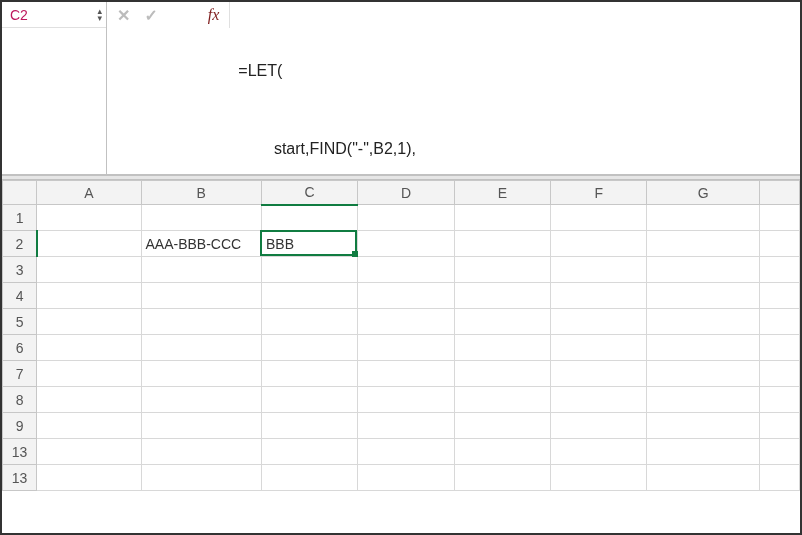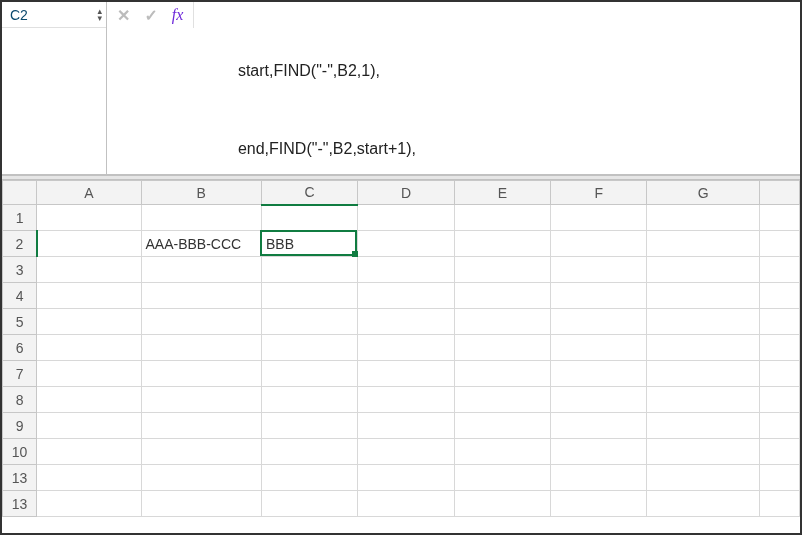--- a/index.html
+++ b/index.html
@@ -29,21 +29,21 @@
     .name-box {
       display: flex;
       align-items: center;
       justify-content: space-between;
       padding: 2px 4px 2px 8px;
       height: 26px;
       border-bottom: 1px solid #e0e0e0;
     }
     .name-box-text {
       font-size: 14px;
-      color: #0c4a6e;
+      color: #be185d;
     }
     .name-box-arrows {
       display: flex;
       flex-direction: column;
       line-height: 7px;
       font-size: 9px;
       color: #555;
       cursor: pointer;
     }
     .formula-controls {
@@ -61,22 +61,23 @@
       height:100%;
     }
     .cancel-icon, .enter-icon {
       font-size: 16px;
       font-weight: bold;
     }
     .fx-label {
       font-style: italic;
       font-family: "Times New Roman", serif;
       font-size: 16px;
-      color: #6d28d9;
+      color: #7f1d1d;
       cursor: pointer;
+      margin-left: 36px;
     }
     .formula-input {
       flex: 1;
       padding: 4px 8px;
       font-size: 16px;
       color: #222;
       white-space: pre;
       line-height: 26px;
       font-family: "Segoe UI", Arial, sans-serif;
     }
@@ -161,20 +162,21 @@
     </div>
   </div>
   <div class="fx-controls-wrap">
     <div class="formula-controls">
       <span class="cancel-icon">✕</span>
       <span class="enter-icon">✓</span>
       <span class="fx-label">fx</span>
     </div>
   </div>
   <div class="formula-input">
+    <span>=LET(</span>
     <span>        start,FIND("-",B2,1),</span>
     <span>        end,FIND("-",B2,start+1),</span>
     <span>        MID(B2,start+1,end-start-1)</span>
     <span>)</span>
   </div>
 </div>
 
 <div class="divider"></div>
 
 <div class="grid-wrap">
@@ -297,31 +299,20 @@
           <td class="cell"></td>
           <td class="cell"></td>
           <td class="cell"></td>
           <td class="cell"></td>
           <td class="cell"></td>
           <td class="cell"></td>
           <td class="cell"></td>
           <td class="cell"></td>
         </tr>
         <tr>
-          <th class="rowhdr">10</th>
-          <td class="cell"></td>
-          <td class="cell"></td>
-          <td class="cell"></td>
-          <td class="cell"></td>
-          <td class="cell"></td>
-          <td class="cell"></td>
-          <td class="cell"></td>
-          <td class="cell"></td>
-        </tr>
-        <tr>
           <th class="rowhdr">13</th>
           <td class="cell"></td>
           <td class="cell"></td>
           <td class="cell"></td>
           <td class="cell"></td>
           <td class="cell"></td>
           <td class="cell"></td>
           <td class="cell"></td>
           <td class="cell"></td>
         </tr>

